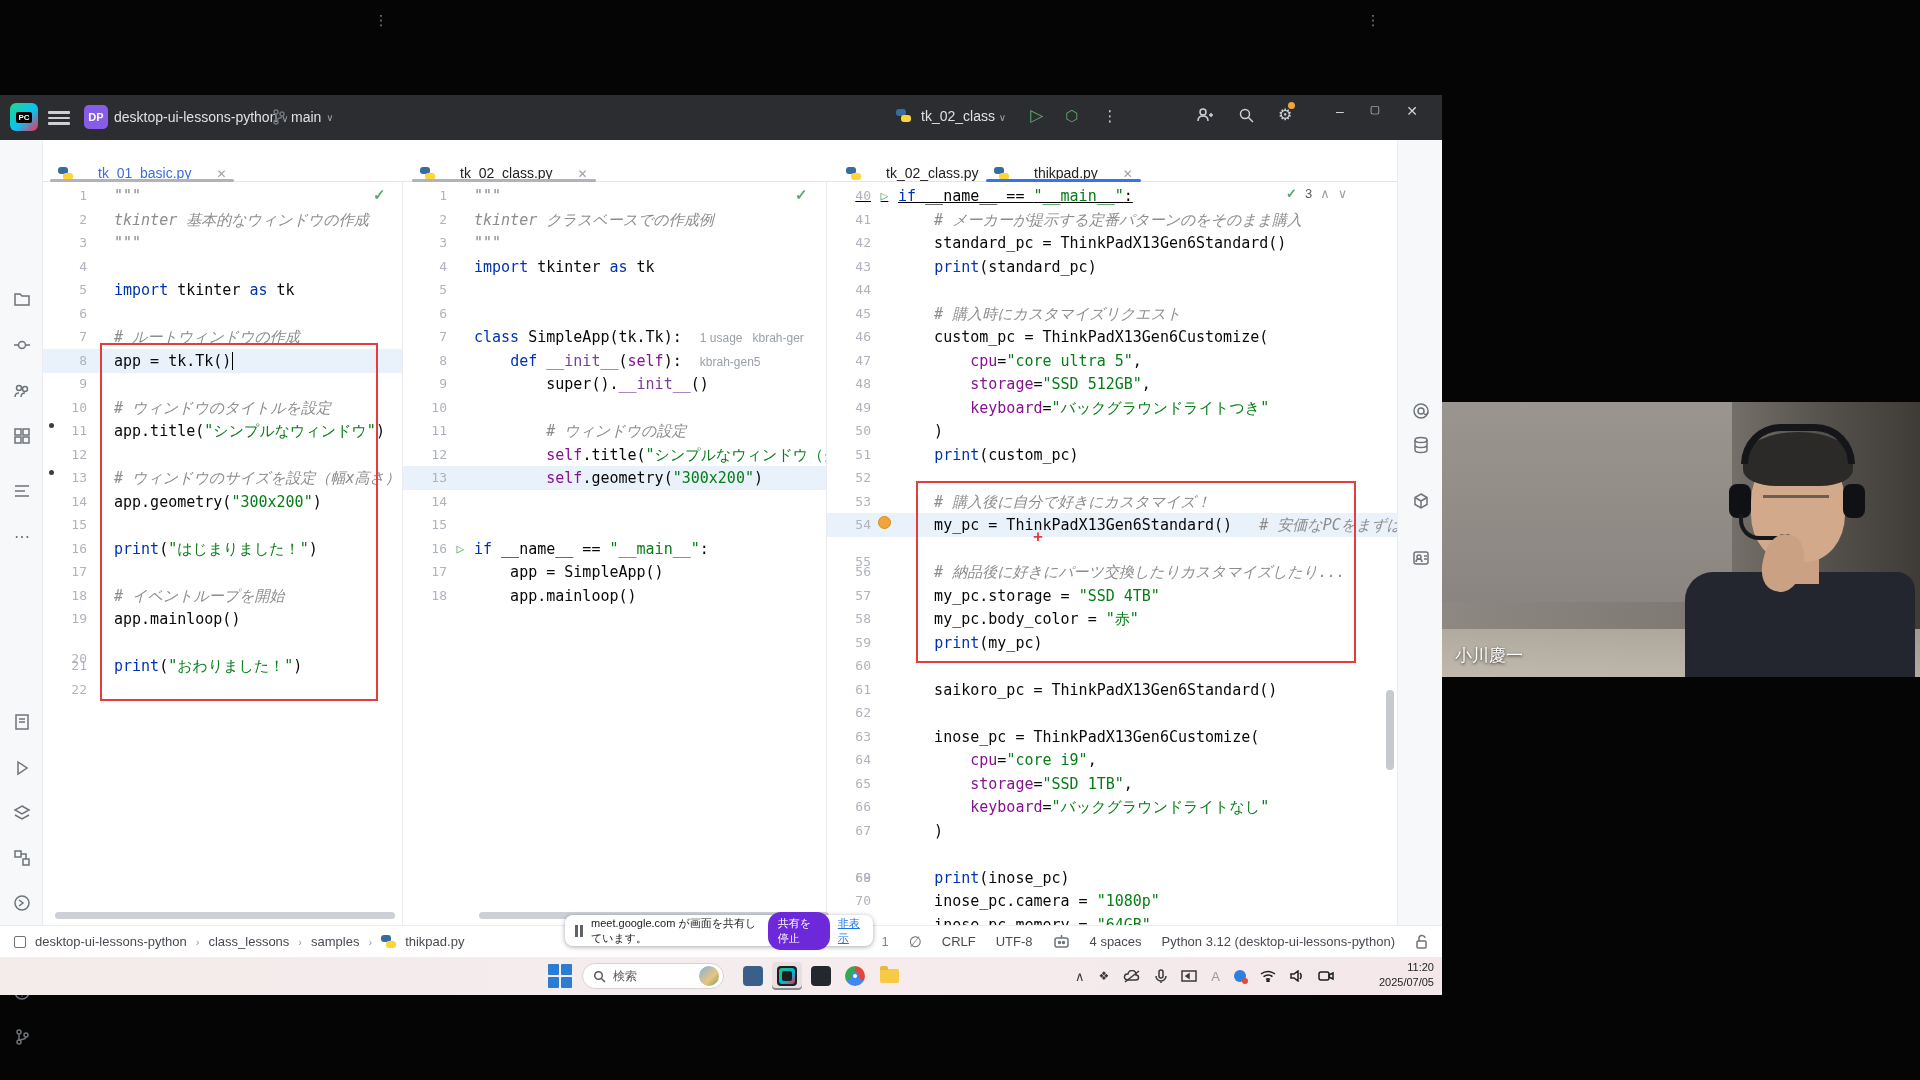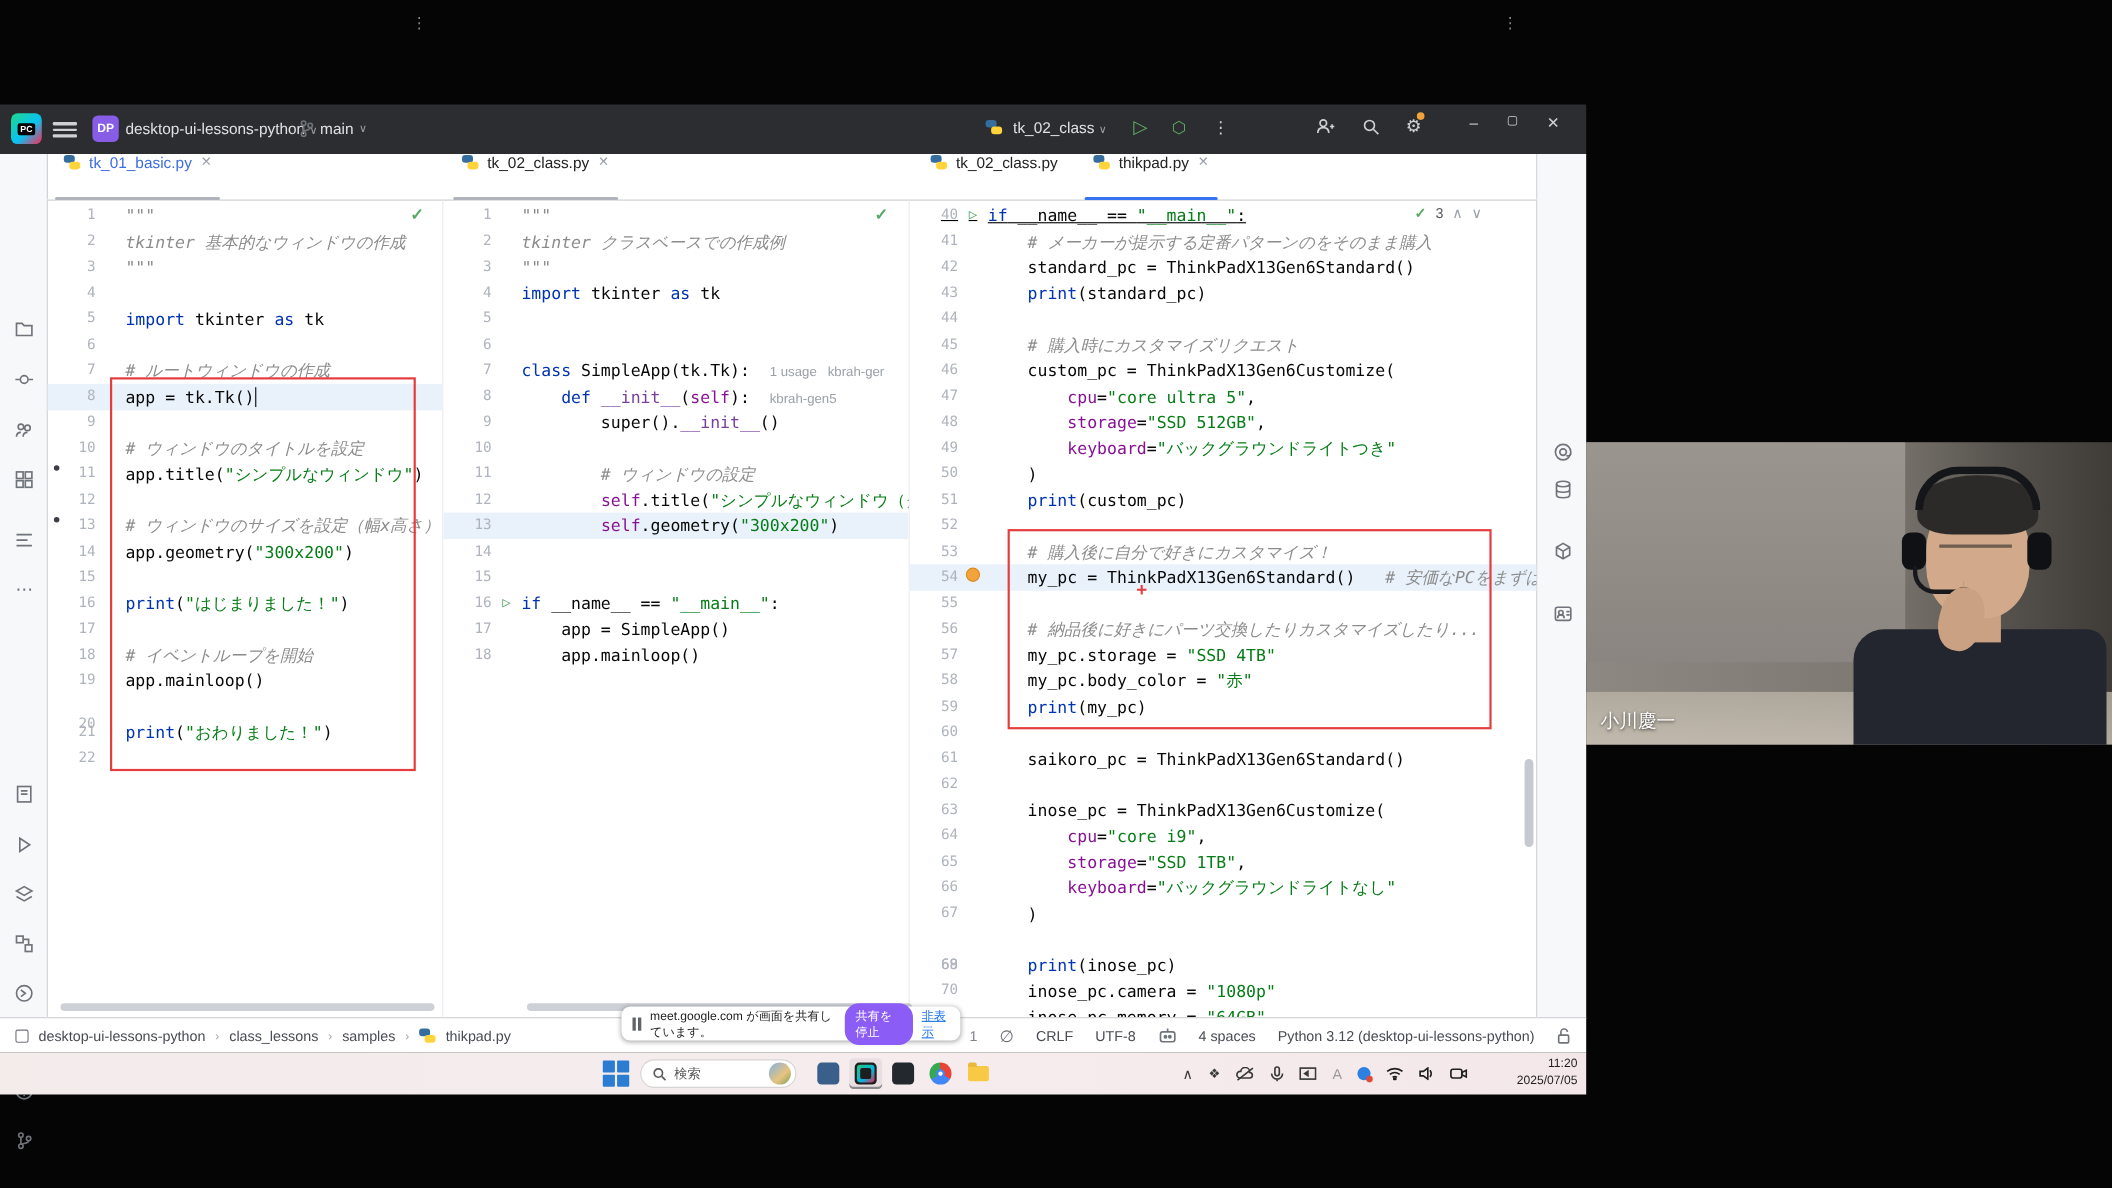--- a/index.html
+++ b/index.html
@@ -24,21 +24,21 @@
   .play-btn { color:#5fad65; font-size:17px; }
   .bug-btn  { color:#5fad65; font-size:15px; }
   .vdots { color:#ced0d6; font-size:15px; letter-spacing:0; }
   .tb-icons { position:absolute; left:1196px; top:10px; display:flex; gap:24px; align-items:center; color:#ced0d6; }
   .winctl { position:absolute; left:1336px; top:8px; display:flex; gap:26px; color:#ced0d6; font-size:14px; }
   .gear-wrap { position:relative; }
   .gear-dot { position:absolute; right:-3px; top:-3px; width:7px; height:7px; border-radius:50%; background:#f2a33c; }
 
   
   .tabrow { position:absolute; left:43px; top:140px; width:1354px; height:42px; background:#ffffff; border-bottom:1px solid #e3e5e8; }
-  .tab { position:absolute; top:0; height:41px; display:flex; align-items:flex-start; gap:8px; font-size:14px; color:#222; padding:0 8px; }
+  .tab { position:absolute; top:0; height:41px; display:flex; align-items:flex-end; gap:25px; font-size:14px; color:#222; padding:0 8px; }
   .tab .close { color:#9aa0a8; font-size:12px; }
   .tab-underline { position:absolute; height:3px; bottom:-1px; left:0; right:0; border-radius:2px; }
   .pyico { position:relative; width:15px; height:15px; display:inline-block; }
   .pyico b { position:absolute; width:10px; height:7px; border-radius:3px; }
   .pyico b.b1 { left:0; top:1px; background:#356e9e; }
   .pyico b.b2 { left:5px; top:7px; background:#ffd43b; }
   .tab-dots { position:absolute; top:12px; color:#80848c; font-size:14px; }
   .bell-sep { position:absolute; left:1397px; top:140px; height:42px; width:1px; background:#e3e5e8; }
 
   
@@ -83,21 +83,21 @@
   .crumbs .sep { color:#9aa0a8; font-size:11px; }
   .status-right { position:absolute; right:14px; display:flex; align-items:center; gap:20px; color:#494b52; }
   .winicon { width:12px; height:12px; border:1.5px solid #6f737a; border-radius:2px; display:inline-block; }
 
   
   .meetbar { position:absolute; left:565px; top:915px; width:308px; height:31px; background:#fff; border-radius:8px;
     box-shadow:0 1px 5px rgba(0,0,0,.35); display:flex; align-items:center; gap:8px; padding:0 10px; z-index:30; }
   .meetbar .bars { display:flex; gap:2px; }
   .meetbar .bars i { width:3px; height:12px; background:#5f6368; display:block; }
   .meet-text { font-size:11px; color:#202124; }
-  .meet-stop { background:#8b5cf6; color:#fff; font-size:11px; border-radius:13px; padding:4px 10px; }
+  .meet-stop { background:#6d28d9; color:#fff; font-size:11px; border-radius:13px; padding:4px 10px; }
   .meet-hide { color:#1a73e8; font-size:11px; text-decoration:underline; }
 
   
   .taskbar { position:absolute; left:0; top:957px; width:1442px; height:38px;
     background:linear-gradient(90deg,#f3eceb,#f6ecee 60%,#f3e7e9); display:flex; align-items:center; }
   .start { position:absolute; left:548px; top:7px; width:24px; height:24px; display:grid; grid-template-columns:11px 11px; gap:2px; }
   .start i { background:#2b7cd3; border-radius:1px; height:11px; display:block; }
   .search-pill { position:absolute; left:582px; top:6px; width:142px; height:26px; background:#fff; border:1px solid #d8d4d4;
     border-radius:13px; display:flex; align-items:center; gap:7px; padding:0 4px 0 10px; font-size:12px; color:#5a5a5a; }
   .search-thumb { margin-left:auto; width:20px; height:20px; border-radius:10px;
@@ -419,21 +419,21 @@
         <div class="code-line" style="top: 120px;"><span class="gut">45</span><span class="mark"></span><span class="code"><span class="tk-c">    # 購入時にカスタマイズリクエスト</span></span></div>
         <div class="code-line" style="top: 143px;"><span class="gut">46</span><span class="mark"></span><span class="code"><span class="tk-t">    custom_pc = ThinkPadX13Gen6Customize(</span></span></div>
         <div class="code-line" style="top: 167px;"><span class="gut">47</span><span class="mark"></span><span class="code"><span class="tk-t">        </span><span class="tk-p">cpu</span><span class="tk-t">=</span><span class="tk-s">"core ultra 5"</span><span class="tk-t">,</span></span></div>
         <div class="code-line" style="top: 190px;"><span class="gut">48</span><span class="mark"></span><span class="code"><span class="tk-t">        </span><span class="tk-p">storage</span><span class="tk-t">=</span><span class="tk-s">"SSD 512GB"</span><span class="tk-t">,</span></span></div>
         <div class="code-line" style="top: 214px;"><span class="gut">49</span><span class="mark"></span><span class="code"><span class="tk-t">        </span><span class="tk-p">keyboard</span><span class="tk-t">=</span><span class="tk-s">"バックグラウンドライトつき"</span></span></div>
         <div class="code-line" style="top: 237px;"><span class="gut">50</span><span class="mark"></span><span class="code"><span class="tk-t">    )</span></span></div>
         <div class="code-line" style="top: 261px;"><span class="gut">51</span><span class="mark"></span><span class="code"><span class="tk-t">    </span><span class="tk-k">print</span><span class="tk-t">(custom_pc)</span></span></div>
         <div class="code-line" style="top: 284px;"><span class="gut">52</span><span class="mark"></span><span class="code"></span></div>
         <div class="code-line" style="top: 308px;"><span class="gut">53</span><span class="mark"></span><span class="code"><span class="tk-c">    # 購入後に自分で好きにカスタマイズ！</span></span></div>
         <div class="code-line hl" style="top: 331px;"><span class="gut">54</span><span class="mark"><span class="bulb"></span></span><span class="code"><span class="tk-t">    my_pc = ThinkPadX13Gen6Standard()   </span><span class="tk-c"># 安価なPCをまずは購入</span></span></div>
-        <div class="code-line" style="top: 355px; gap: 32px;"><span class="gut">55</span><span class="mark"></span><span class="code"></span></div>
+        <div class="code-line" style="top: 368px; gap: 32px;"><span class="gut">55</span><span class="mark"></span><span class="code"></span></div>
         <div class="code-line" style="top: 378px;"><span class="gut">56</span><span class="mark"></span><span class="code"><span class="tk-c">    # 納品後に好きにパーツ交換したりカスタマイズしたり...</span></span></div>
         <div class="code-line" style="top: 402px;"><span class="gut">57</span><span class="mark"></span><span class="code"><span class="tk-t">    my_pc.storage = </span><span class="tk-s">"SSD 4TB"</span></span></div>
         <div class="code-line" style="top: 425px;"><span class="gut">58</span><span class="mark"></span><span class="code"><span class="tk-t">    my_pc.body_color = </span><span class="tk-s">"赤"</span></span></div>
         <div class="code-line" style="top: 449px;"><span class="gut">59</span><span class="mark"></span><span class="code"><span class="tk-t">    </span><span class="tk-k">print</span><span class="tk-t">(my_pc)</span></span></div>
         <div class="code-line" style="top: 472px;"><span class="gut">60</span><span class="mark"></span><span class="code"></span></div>
         <div class="code-line" style="top: 496px;"><span class="gut">61</span><span class="mark"></span><span class="code"><span class="tk-t">    saikoro_pc = ThinkPadX13Gen6Standard()</span></span></div>
         <div class="code-line" style="top: 519px;"><span class="gut">62</span><span class="mark"></span><span class="code"></span></div>
         <div class="code-line" style="top: 543px;"><span class="gut">63</span><span class="mark"></span><span class="code"><span class="tk-t">    inose_pc = ThinkPadX13Gen6Customize(</span></span></div>
         <div class="code-line" style="top: 566px;"><span class="gut">64</span><span class="mark"></span><span class="code"><span class="tk-t">        </span><span class="tk-p">cpu</span><span class="tk-t">=</span><span class="tk-s">"core i9"</span><span class="tk-t">,</span></span></div>
         <div class="code-line" style="top: 590px;"><span class="gut">65</span><span class="mark"></span><span class="code"><span class="tk-t">        </span><span class="tk-p">storage</span><span class="tk-t">=</span><span class="tk-s">"SSD 1TB"</span><span class="tk-t">,</span></span></div>

